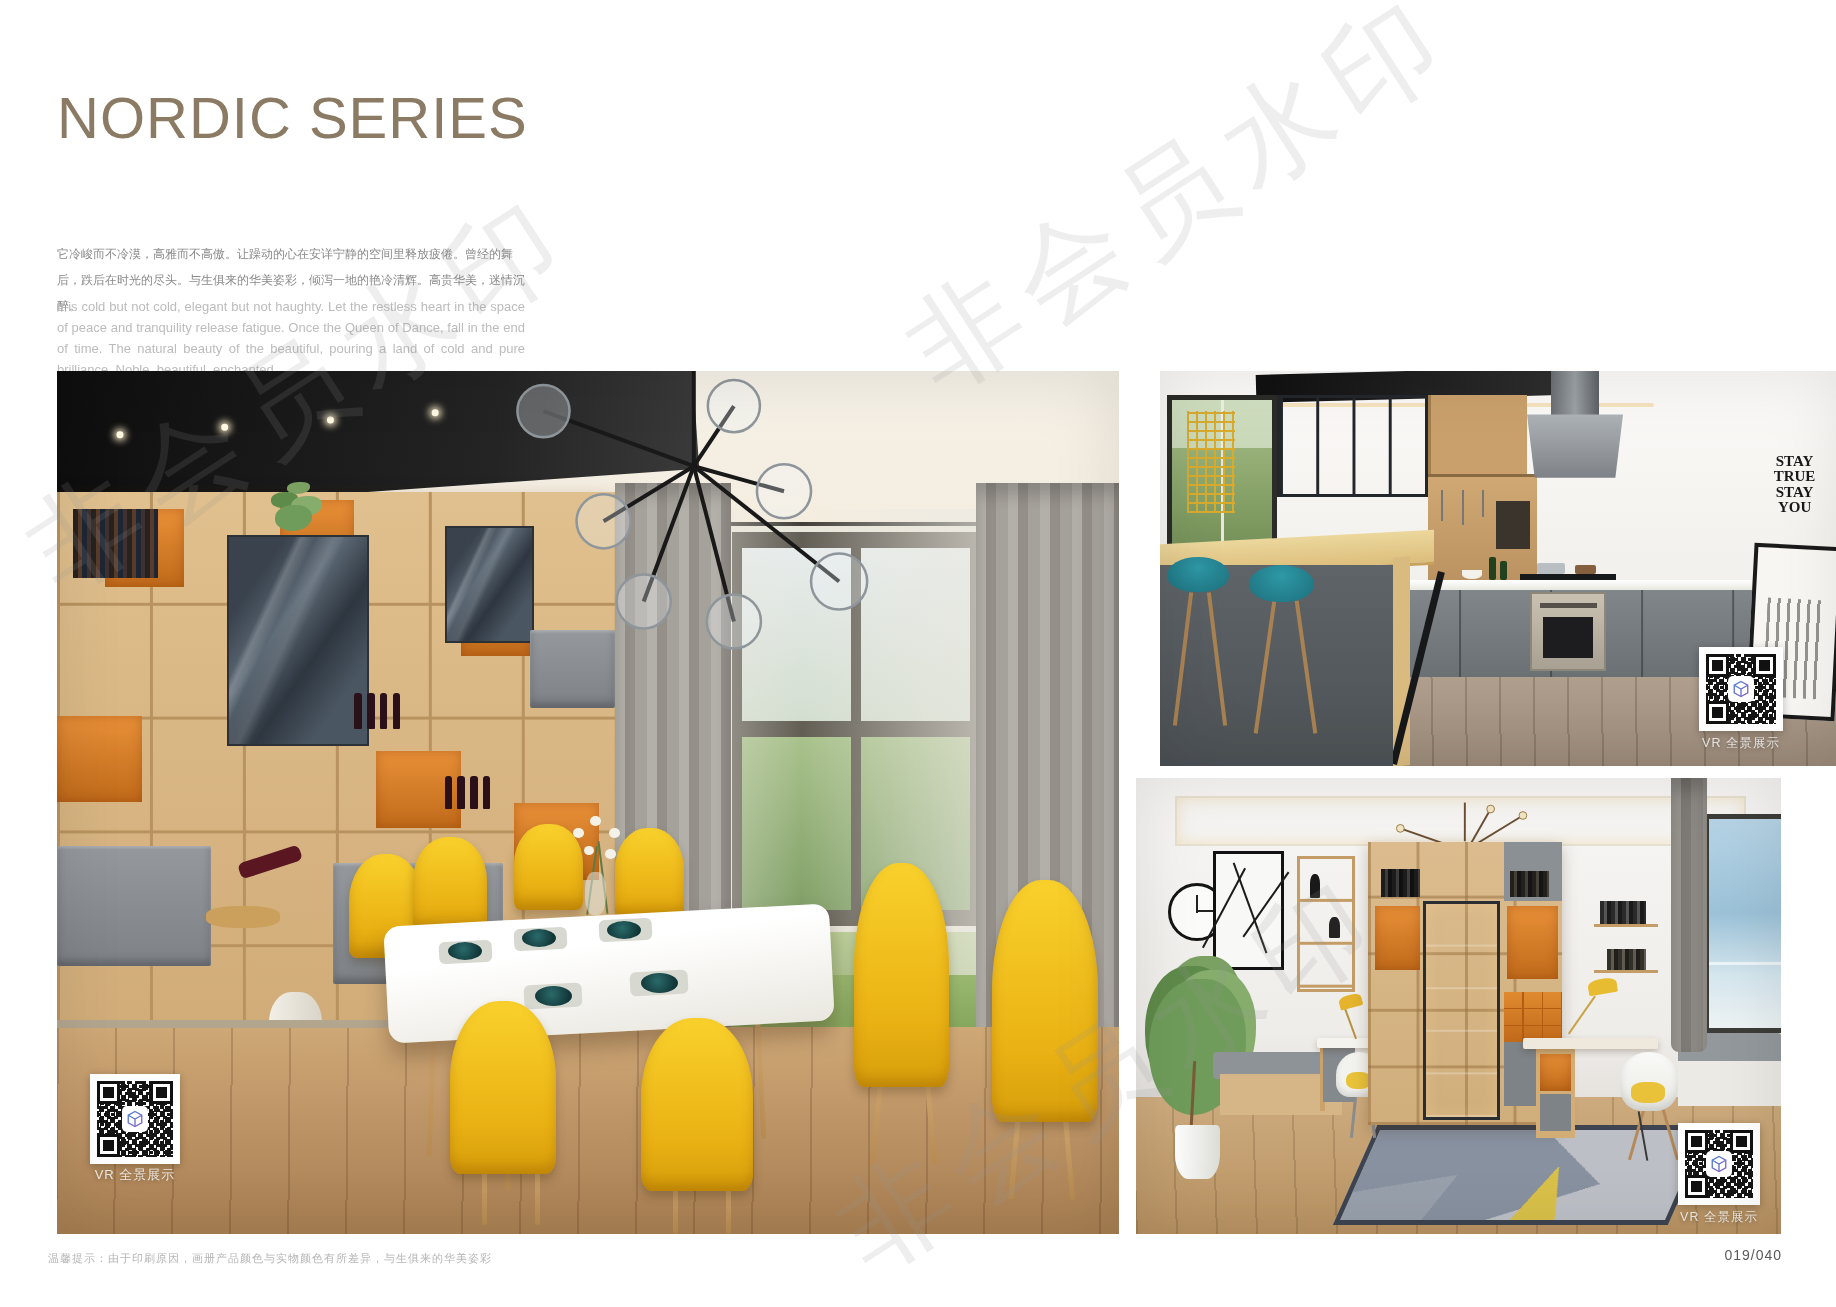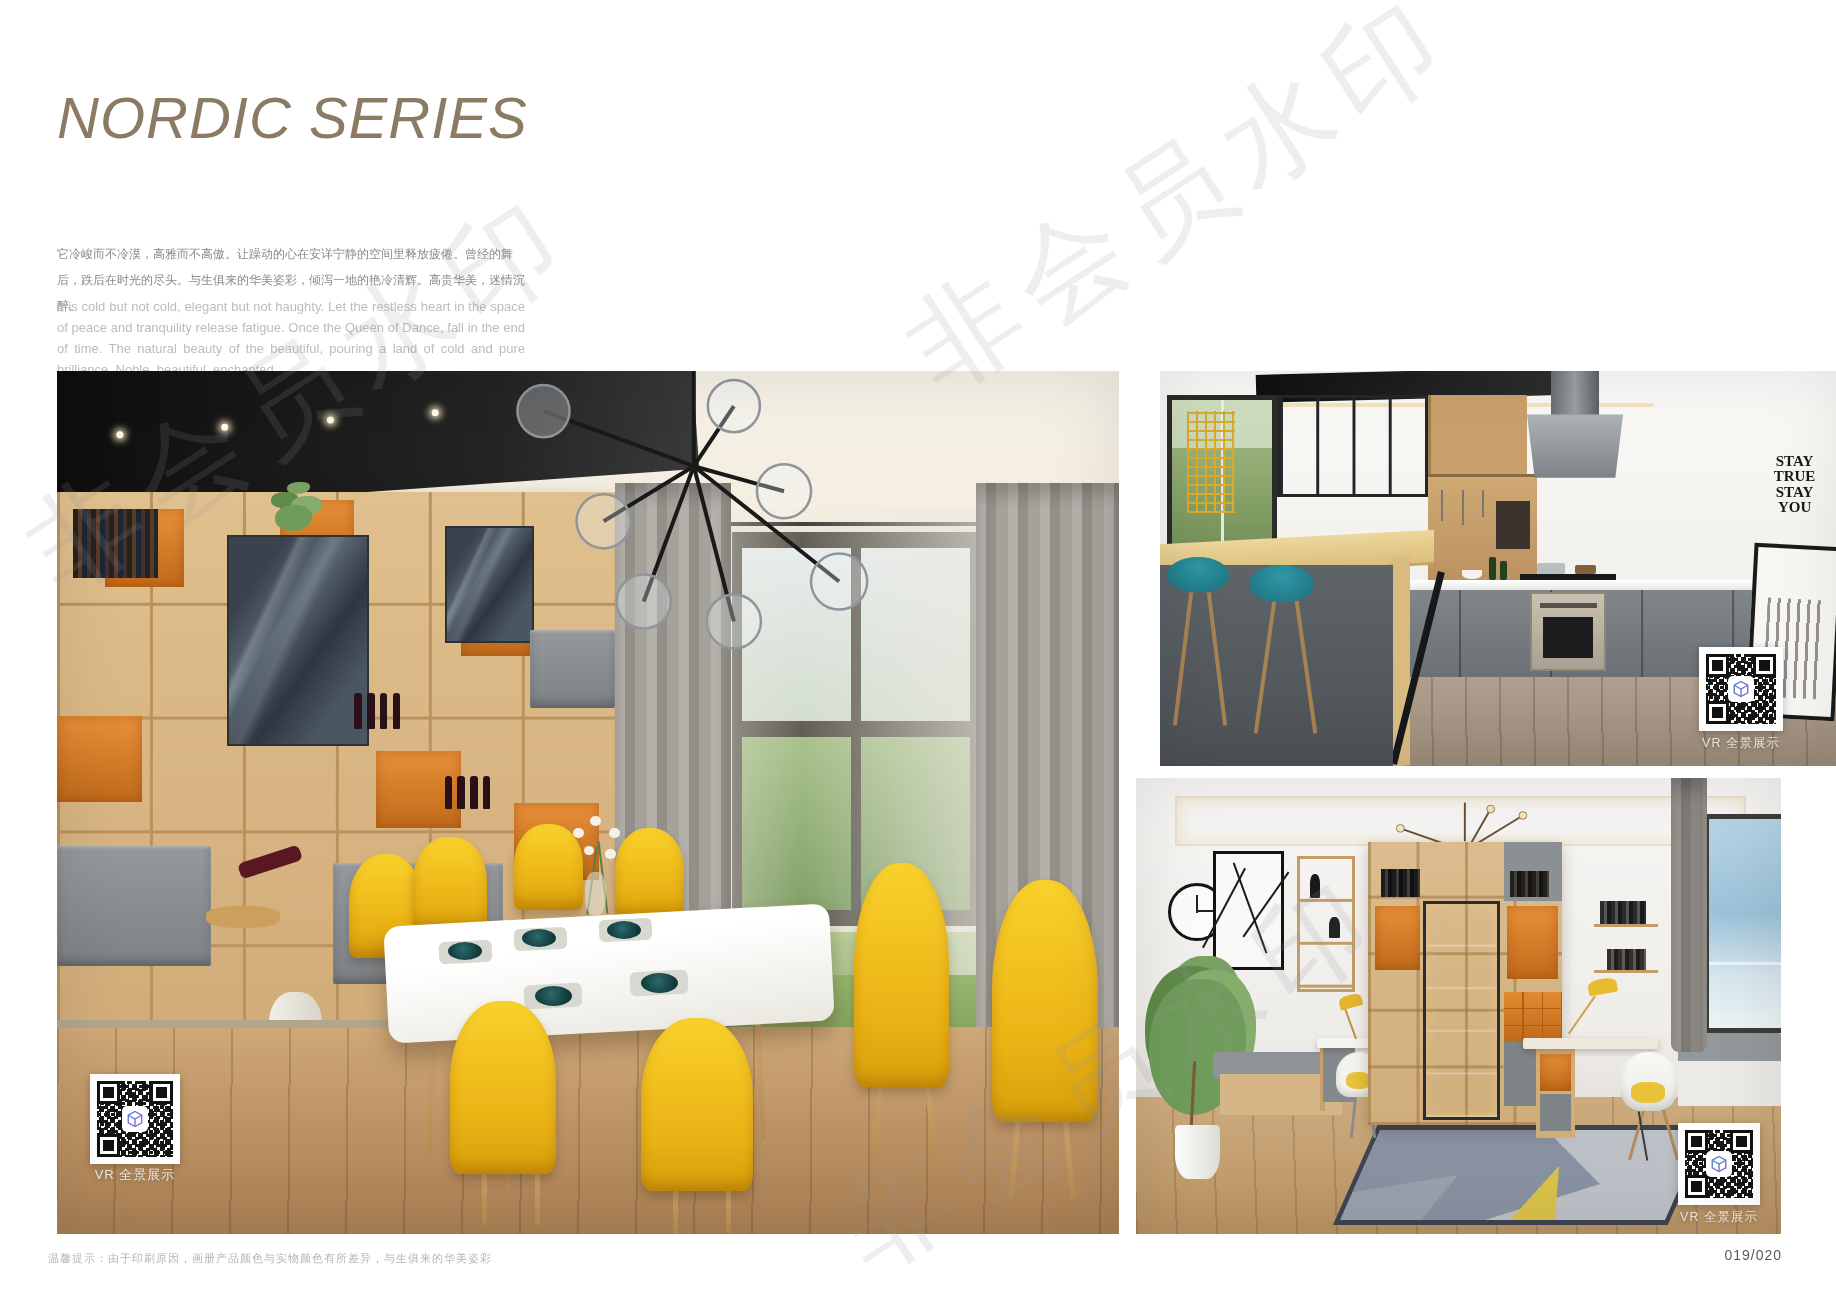--- a/index.html
+++ b/index.html
@@ -1,20 +1,20 @@
 <!DOCTYPE html>
 <html><head>
 <meta charset="utf-8">
 <style>
   html,body{margin:0;padding:0;background:#fff;}
   body{font-family:"Liberation Sans","DejaVu Sans",sans-serif;}
   #page{position:relative;width:1836px;height:1307px;background:#fff;overflow:hidden;}
   .a{position:absolute;}
   
-  #title-en{left:57px;top:84px;font-size:58px;font-weight:300;letter-spacing:1px;color:#8c7b64;font-style:italic;}
+  #title-en{left:57px;top:84px;font-size:58px;font-weight:300;letter-spacing:1px;color:#8c7b64;}
   #title-cn{left:57px;top:166px;font-size:42px;font-weight:600;letter-spacing:3px;color:#2b2b2b;}
   #title-cn sup{font-size:19px;font-weight:400;vertical-align:26px;letter-spacing:0;}
   #desc-cn{left:57px;top:241px;width:470px;font-size:12px;line-height:26px;color:#8a8a8a;}
   #desc-en{left:57px;top:296px;width:468px;font-size:13px;line-height:21px;color:#bcbcbc;text-align:justify;}
   
   .wm{font-size:110px;font-weight:500;letter-spacing:14px;color:rgba(150,150,150,0.16);
       transform:rotate(-33deg);white-space:nowrap;z-index:60;pointer-events:none;}
   
   .photo{overflow:hidden;background:#efede9;z-index:1;}
   .photo::after{content:"";position:absolute;inset:0;box-shadow:inset 0 0 70px rgba(0,0,0,.10);pointer-events:none;}
@@ -380,14 +380,14 @@
               <path d="M12 2 21 7v10l-9 5-9-5V7z"></path>
               <path d="M3 7l9 5 9-5M12 12v10"></path>
             </g>
           </svg>
       </div>
     </div>
     <div class="a vr-label" style="left:532px;top:431px;width:102px;font-size:12.5px;">VR 全景展示</div>
   </div>
 
   <div class="a" id="footer-notice">温馨提示：由于印刷原因，画册产品颜色与实物颜色有所差异，与生俱来的华美姿彩</div>
-  <div class="a" id="page-number">019/020</div>
+  <div class="a" id="page-number">019/040</div>
 </div>
 
 </body></html>

